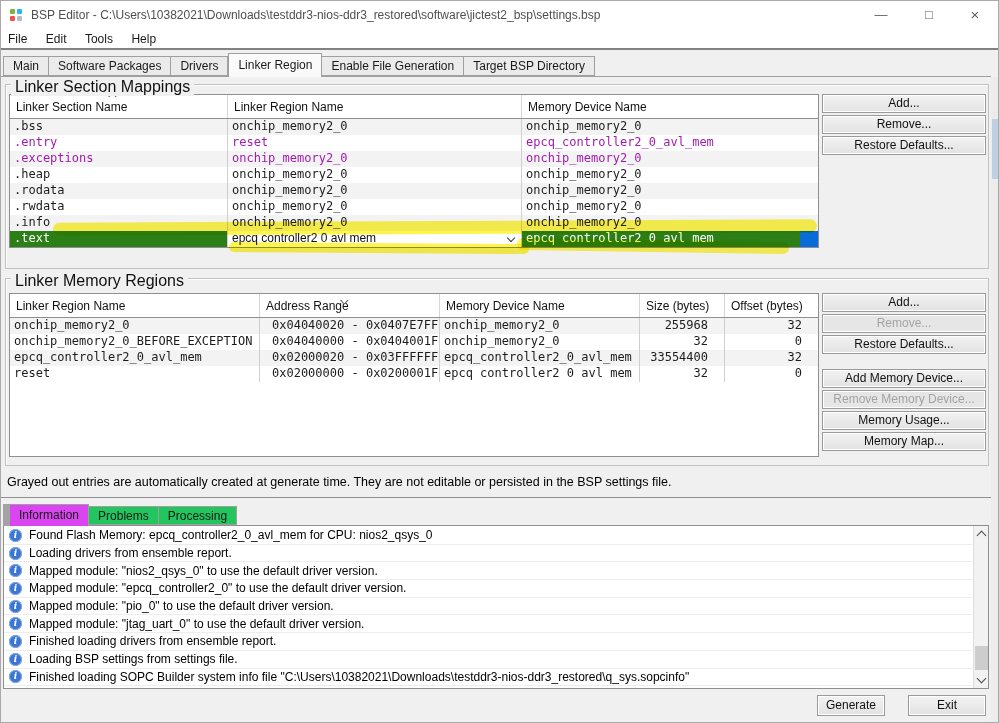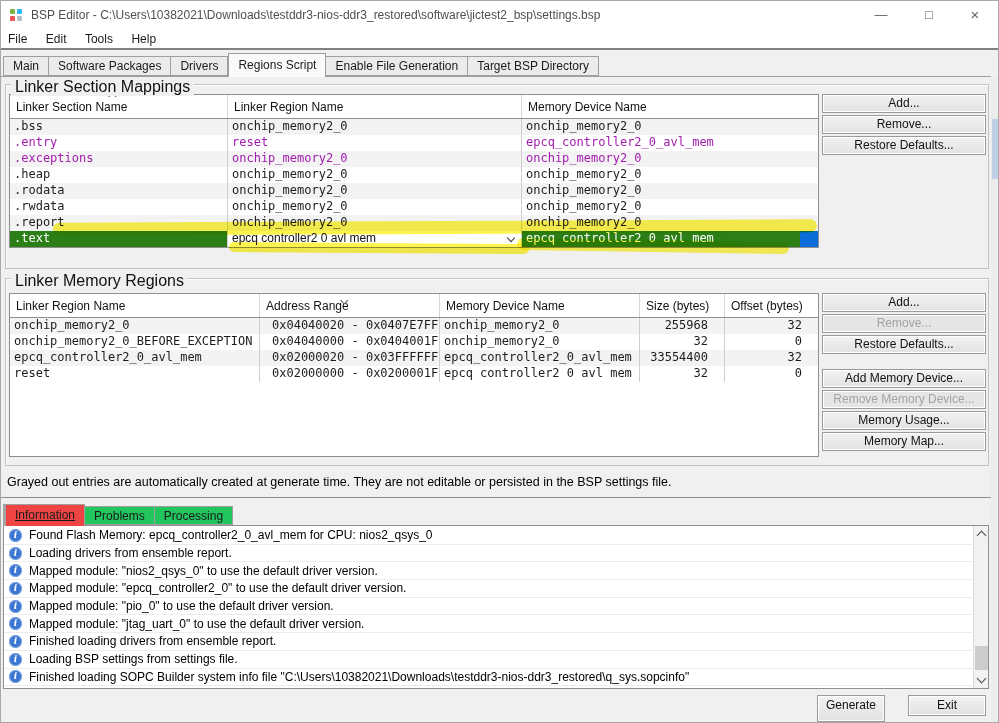--- a/index.html
+++ b/index.html
@@ -71,41 +71,41 @@
     text-align:center;line-height:17px;}
   .btn.disabled{color:#a3a3a3;background:#e6e6e6;}
   
   .note{position:absolute;left:6px;top:474px;font-size:12.5px;color:#000;white-space:nowrap;}
   .divider{position:absolute;left:0;top:496px;width:999px;height:1px;background:#8f8f8f;}
   
   .ctabbar{position:absolute;left:2px;top:502px;height:22px;display:flex;align-items:flex-end;z-index:3;}
   .ctab{height:19px;line-height:18px;padding:0 9px;font-size:12px;background:#22c55e;
     border:1px solid #9f9f9f;border-left:none;color:#1a1a1a;}
   .ctab:first-child{border-left:1px solid #9f9f9f;}
-  .ctab.active{height:22px;line-height:21px;background:#ef4444;border-bottom:none;
-    border-left:3px solid #a3a3a3;margin-bottom:-1px;z-index:4;text-decoration:underline;}
+  .ctab.active{height:22px;line-height:21px;background:#d946ef;border-bottom:none;
+    border-left:7px solid #a3a3a3;margin-bottom:-1px;z-index:4;}
   .panel{position:absolute;left:2px;top:524px;width:986px;height:164px;background:#fff;
     border:1px solid #8f8f8f;}
   .msgs{position:absolute;left:0;top:1px;width:968px;}
   .msg{display:flex;align-items:center;gap:7px;height:17.7px;padding-left:5px;
     border-bottom:1px solid #ededed;font-size:12px;color:#000;white-space:nowrap;}
   .info-ic{flex:0 0 13px;width:13px;height:13px;border-radius:50%;background:#3a76d2;
     box-shadow:inset 0 0 0 1px #86abe2;color:#fff;font-size:9px;font-weight:bold;
     font-style:italic;text-align:center;line-height:13px;font-family:"DejaVu Serif",serif;}
   .sbar{position:absolute;right:0;top:0;width:15px;height:162px;background:#f2f2f2;
     border-left:1px solid #dcdcdc;}
   .sb-arrow{position:absolute;left:4px;width:7px;height:7px;border-left:1px solid #4a4a4a;
     border-bottom:1px solid #4a4a4a;}
   .sb-up{top:6px;transform:rotate(135deg);}
   .sb-down{bottom:6px;transform:rotate(-45deg);}
   .sb-thumb{position:absolute;left:1px;bottom:18px;width:13px;height:24px;background:#cdcdcd;}
   .main-scroll{position:absolute;left:990px;top:76px;width:9px;height:647px;background:#ececec;}
   .main-thumb{position:absolute;left:1px;top:42px;width:7px;height:60px;background:#bfcfe4;}
   
-  .btn-generate{left:816px;top:694px;width:68px;height:27px;line-height:19px;}
+  .btn-generate{left:816px;top:694px;width:68px;height:21px;line-height:19px;}
   .btn-exit{left:907px;top:694px;width:78px;height:21px;line-height:19px;}
 </style>
 </head>
 <body>
 
 <div class="window">
 
   <div class="titlebar">
     <div class="app-icon">
       <span class="d1"></span>
@@ -124,21 +124,21 @@
     <span class="menu-item">Edit</span>
     <span class="menu-item">Tools</span>
     <span class="menu-item">Help</span>
   </div>
 
   <div class="content-line"></div>
   <div class="tabbar">
     <div class="tab">Main</div>
     <div class="tab">Software Packages</div>
     <div class="tab">Drivers</div>
-    <div class="tab active">Regions Script</div>
+    <div class="tab active">Linker Region</div>
     <div class="tab">Enable File Generation</div>
     <div class="tab">Target BSP Directory</div>
   </div>
 
   <div class="group-label" style="left:10px;top:77px;">Linker Section Mappings</div>
   <div class="group" style="left:4px;top:83px;width:984px;height:185px;"></div>
 
   <div class="tbl t1" style="left:8px;top:93px;width:810px;height:154px;">
     <div class="thead">
       <div class="hc">
@@ -176,21 +176,21 @@
       <div class="tc">.rodata</div>
       <div class="tc">onchip_memory2_0</div>
       <div class="tc">onchip_memory2_0</div>
     </div>
     <div class="trow">
       <div class="tc">.rwdata</div>
       <div class="tc">onchip_memory2_0</div>
       <div class="tc">onchip_memory2_0</div>
     </div>
     <div class="trow">
-      <div class="tc">.report</div>
+      <div class="tc">.info</div>
       <div class="tc">onchip_memory2_0</div>
       <div class="tc">onchip_memory2_0</div>
     </div>
     <div class="trow selected">
       <div class="tc sel-c1">.text</div>
       <div class="tc combo">
         <span>epcq controller2 0 avl mem</span>
         <span class="chev"></span>
       </div>
       <div class="tc sel-c3">epcq controller2 0 avl mem</div>

